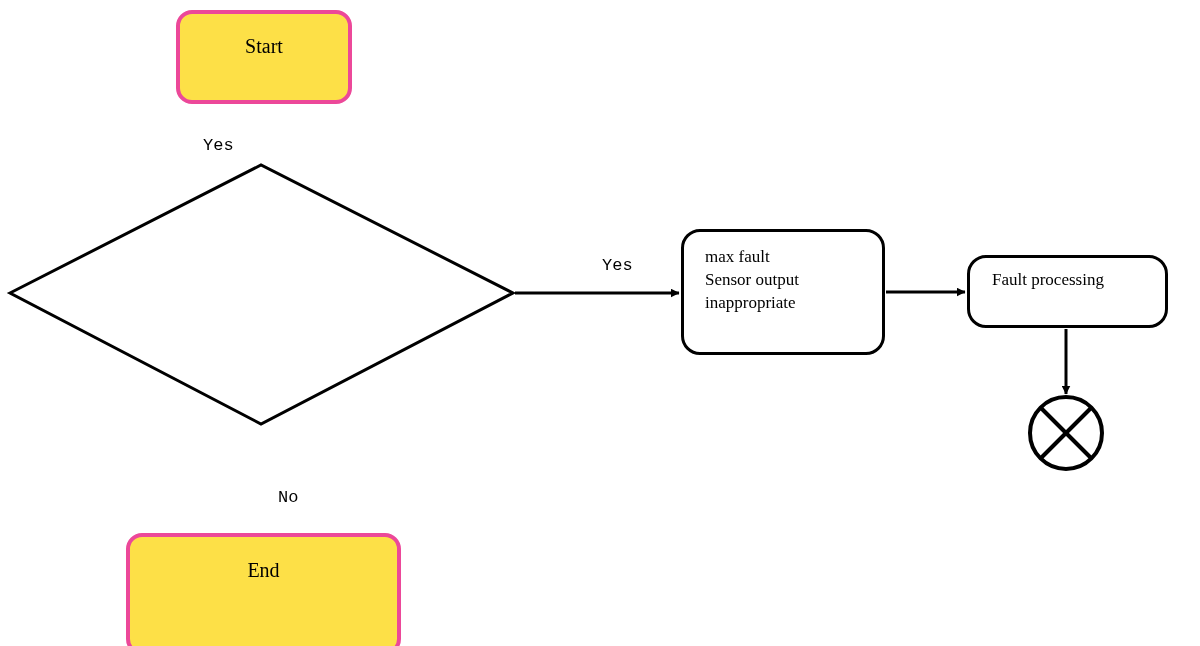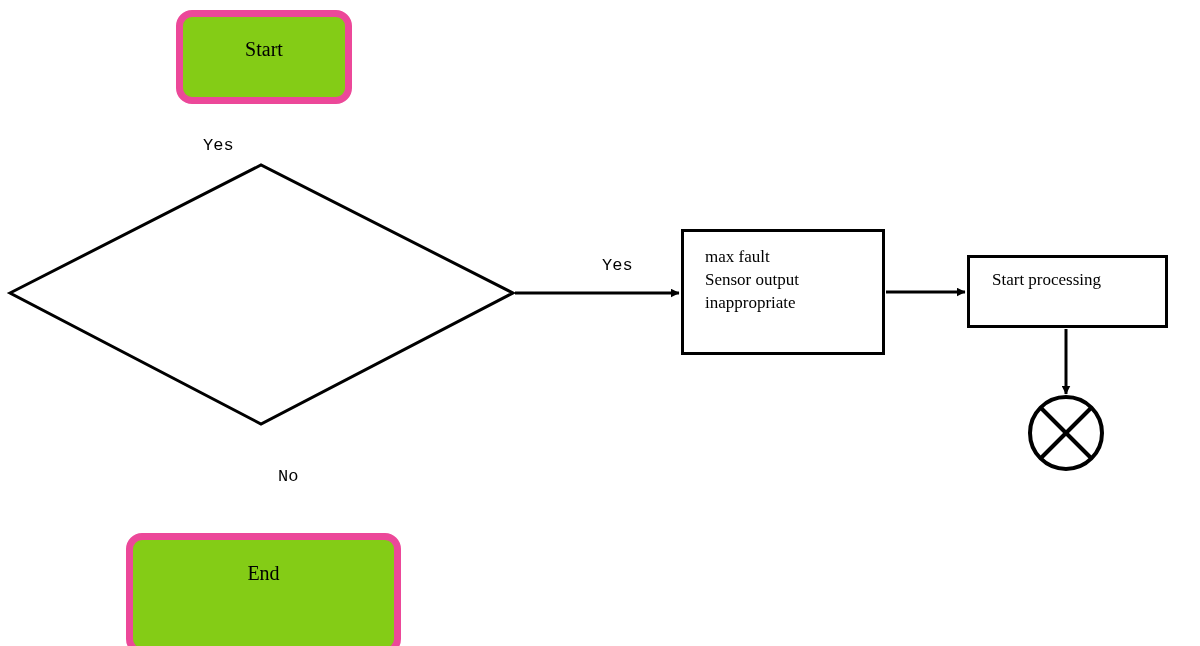--- a/index.html
+++ b/index.html
@@ -19,26 +19,27 @@
     position: absolute;
     left: 0;
     top: 0;
     width: 1200px;
     height: 646px;
     pointer-events: none;
   }
   .node {
     position: absolute;
     box-sizing: border-box;
+    border-radius: 19px;
   }
   
   .terminator {
-    border: 7px solid #ec4899;
+    border: 4px solid #ec4899;
     border-radius: 16px;
-    background: #84cc16;
+    background: #fde047;
     padding-left: 35px;
   }
   .terminator .node-label {
     position: absolute;
     left: 0;
     right: 0;
     text-align: center;
     font-family: "Liberation Serif", serif;
     font-size: 20px;
     color: #000000;
@@ -112,22 +113,22 @@
 
   <div class="edge-label" style="left:602px; top:257px;">Yes</div>
 
   <div class="node process" style="left:681px; top:229px; width:204px; height:126px;">
     <span class="node-text" style="left:21px; top:13px;">max fault
 Sensor output
 inappropriate</span>
   </div>
 
   <div class="node process" style="left:967px; top:255px; width:201px; height:73px;">
-    <span class="node-text" style="left:22px; top:10px;">Start processing</span>
+    <span class="node-text" style="left:22px; top:10px;">Fault processing</span>
   </div>
 
-  <div class="edge-label" style="left:278px; top:468px;">No</div>
+  <div class="edge-label" style="left:278px; top:489px;">No</div>
 
   <div class="node terminator" style="left:126px; top:533px; width:275px; height:122px;">
     <span class="node-label" style="top:23px;">End</span>
   </div>
 
 </div>
 
 </body></html>

